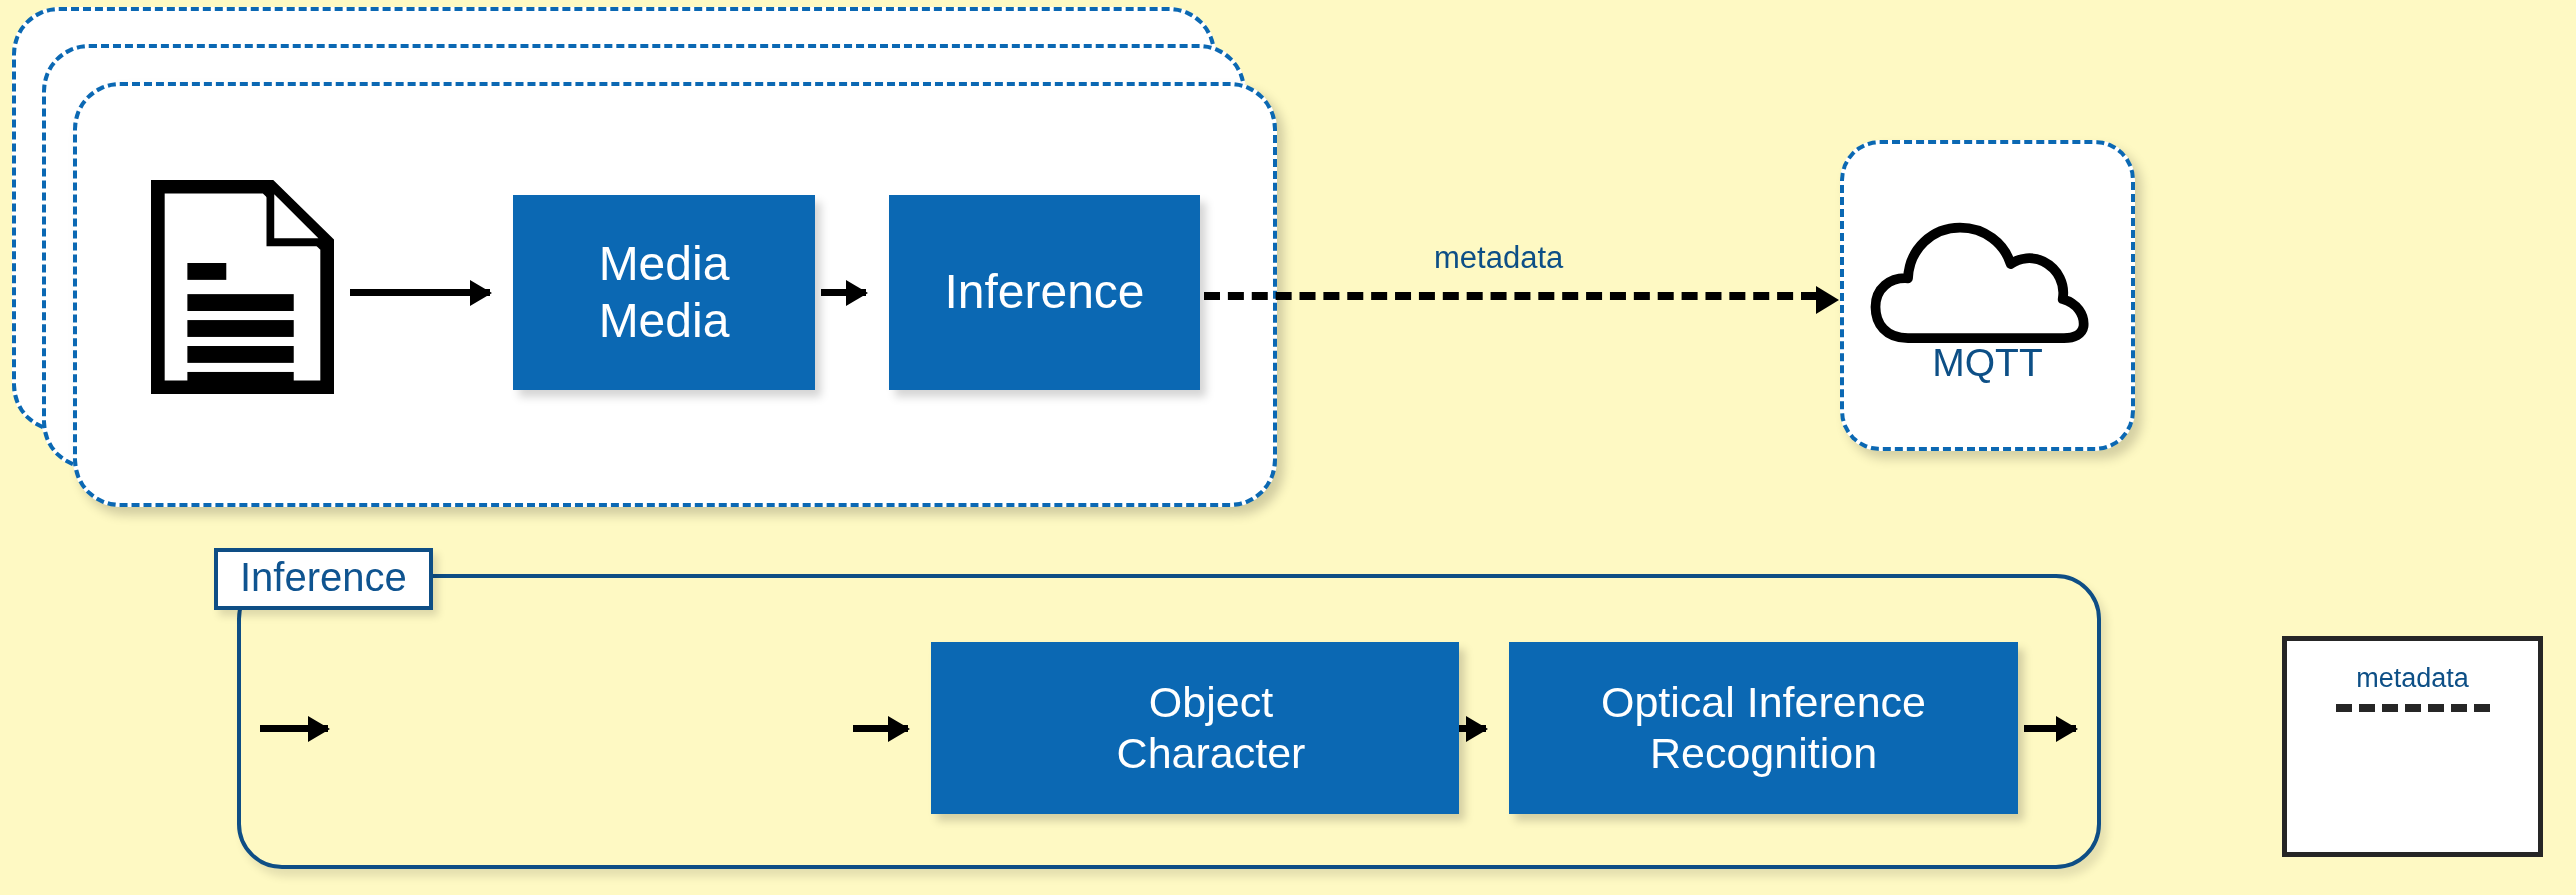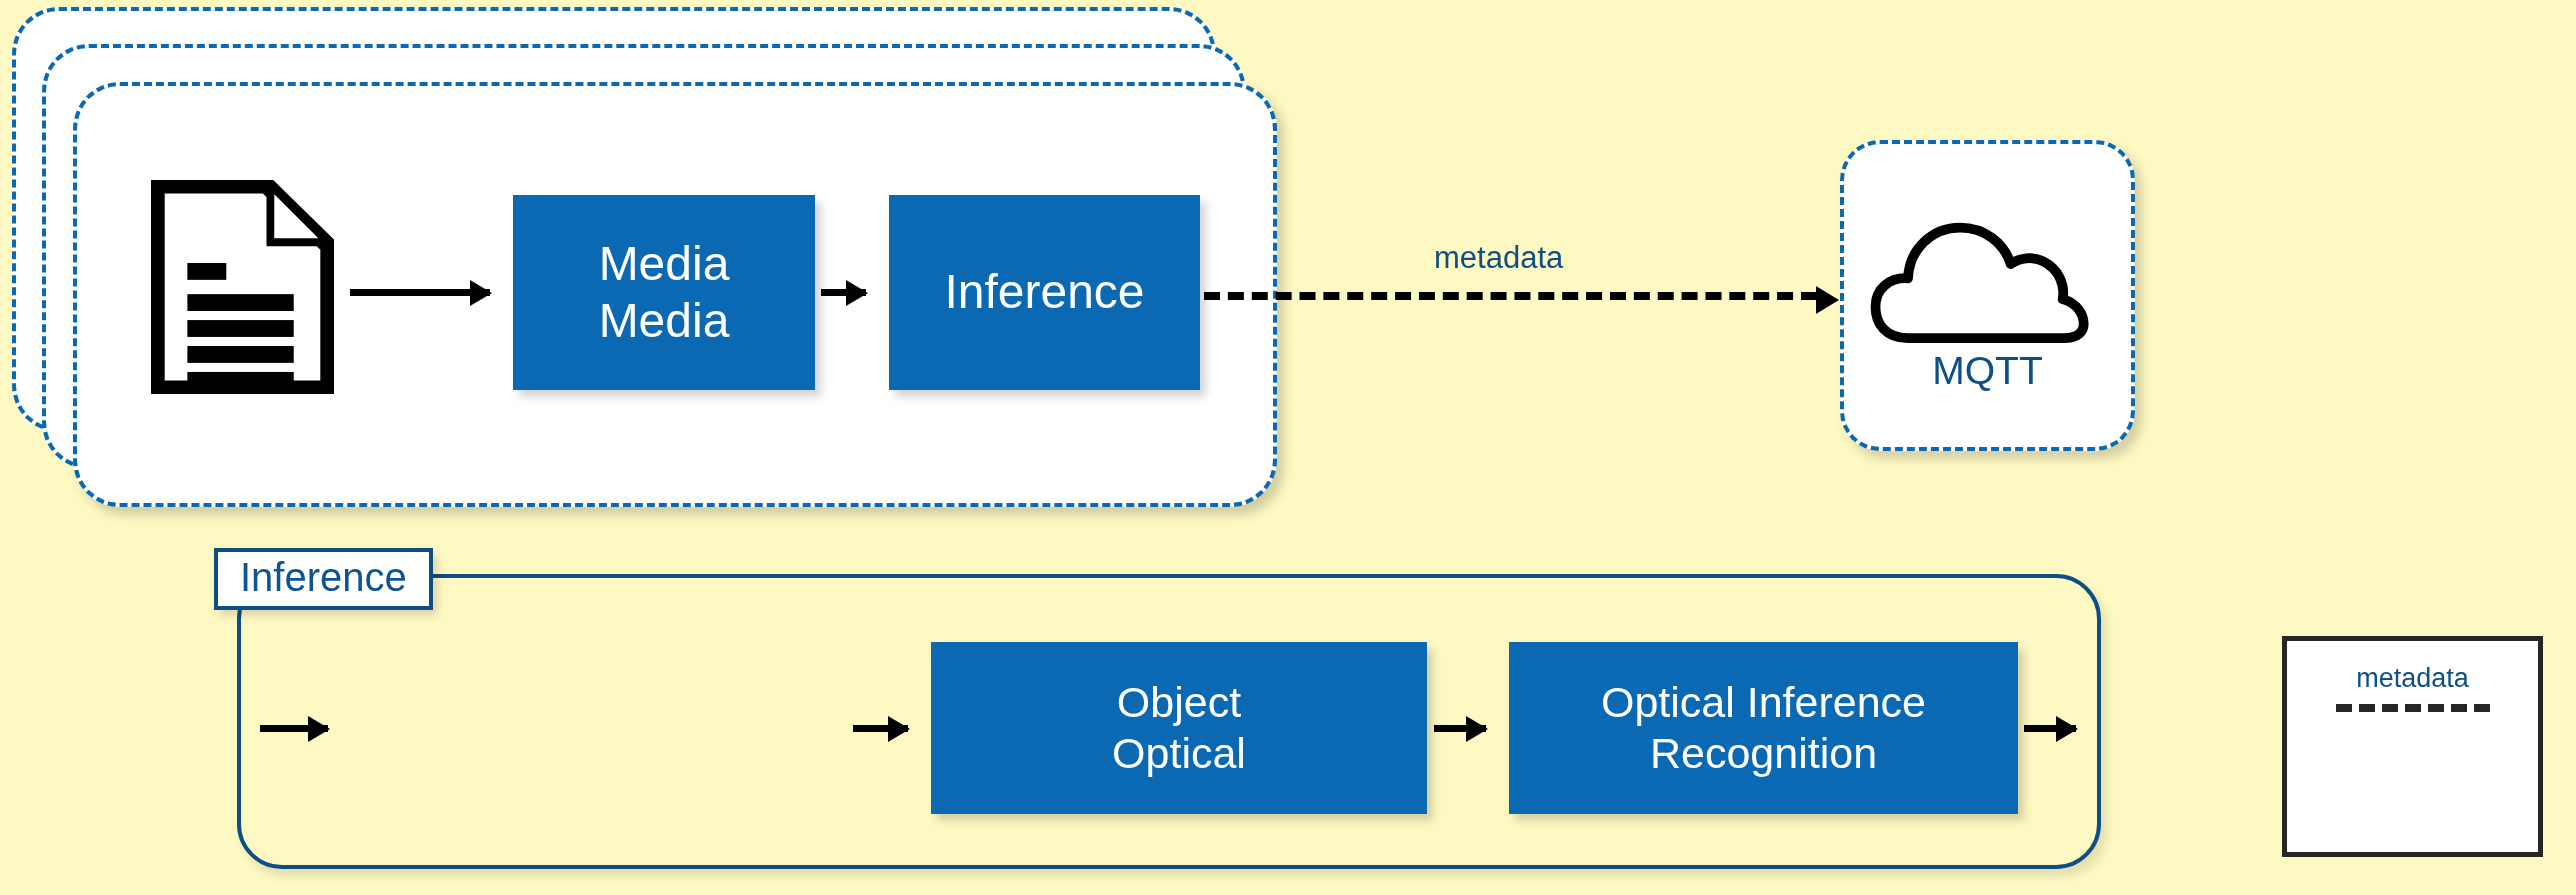--- a/index.html
+++ b/index.html
@@ -47,21 +47,21 @@
     line-height: 1.18;
     box-shadow: 5.8px 6.5px 8.4px rgba(0,0,0,0.17);
     z-index: 6;
   }
   .proc-label { display: block; padding: 0 6.5px; }
 
   #box-media-decode  { left: 513px;  top: 195px; width: 302px; height: 195px; font-size: 48px; }
   #box-inference-top { left: 889px; top: 195px; width: 311px; height: 195px; font-size: 48px; }
 
   #box-lpd { left: 350px;  top: 642px; width: 496px; height: 172px; font-size: 43px; }
-  #box-ot  { left: 931px; top: 642px; width: 496px; height: 172px; font-size: 43px; }
+  #box-ot  { left: 931px; top: 642px; width: 496px; height: 172px; font-size: 43px; padding-left: 32px; }
   #box-ocr { left: 1509px; top: 642px; width: 509px; height: 172px; font-size: 43px; }
 
   
   .arrow-solid {
     position: absolute;
     height: 7.1px;
     background: #000000;
     z-index: 5;
   }
   .arrow-solid::after {
@@ -109,21 +109,20 @@
     box-shadow: 6.5px 7.8px 10.4px rgba(0,0,0,0.17);
     z-index: 4;
   }
   #cloud-icon { left: 1869px; top: 208px; width: 221px; height: 140px; z-index: 6; }
   #mqtt-label {
     left: 1840px; top: 341px; width: 295px;
     text-align: center;
     font-size: 39px;
     color: #0D4F86;
     z-index: 6;
-    margin-top: 8px;
   }
 
   
   #metadata-top-label {
     left: 1434px; top: 240px;
     font-size: 31px;
     color: #0D4F86;
     z-index: 7;
     white-space: nowrap;
   }
@@ -244,21 +243,21 @@
 
   <div id="inference-group"></div>
   <div id="inference-group-label">Inference</div>
 
   <div class="arrow-solid" style="left:260px; top:725px; width:68px;"></div>
 
 
   <div class="arrow-solid" style="left:853px; top:725px; width:55px;"></div>
 
   <div class="proc-box" id="box-ot">
-    <span class="proc-label"><span>Object</span><br><span>Optical</span></span>
+    <span class="proc-label"><span>Object</span><br><span>Character</span></span>
   </div>
 
   <div class="arrow-solid" style="left:1434px; top:725px; width:52px;"></div>
 
   <div class="proc-box" id="box-ocr">
     <span class="proc-label"><span>Optical Inference</span><br><span>Recognition</span></span>
   </div>
 
   <div class="arrow-solid" style="left:2024px; top:725px; width:52px;"></div>
 

